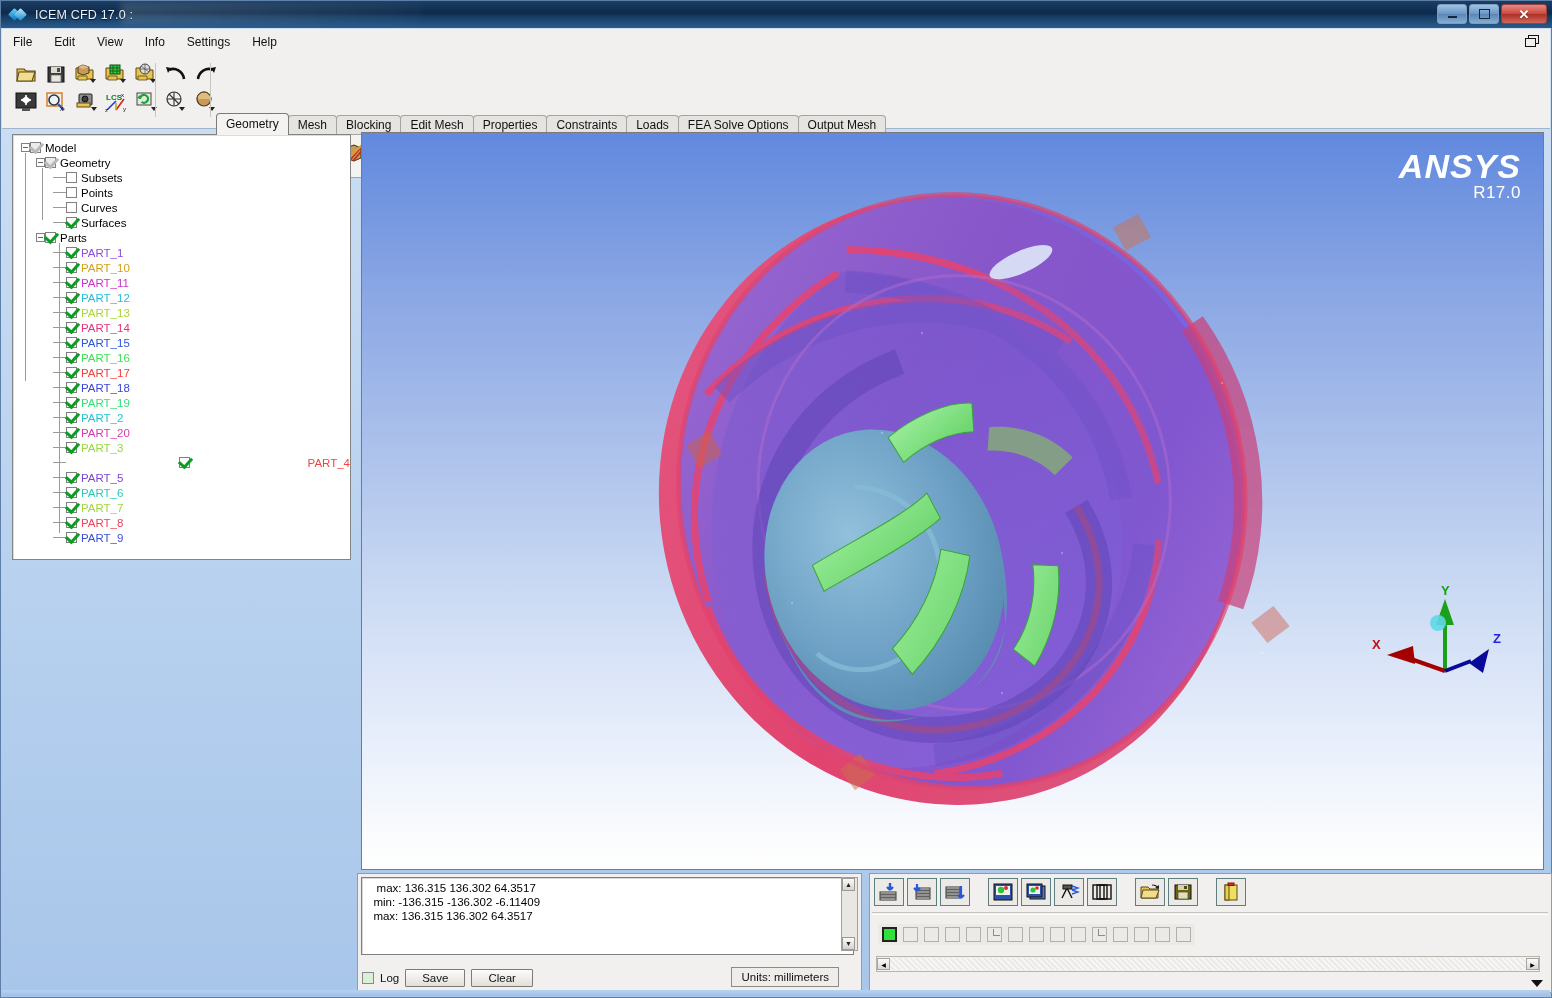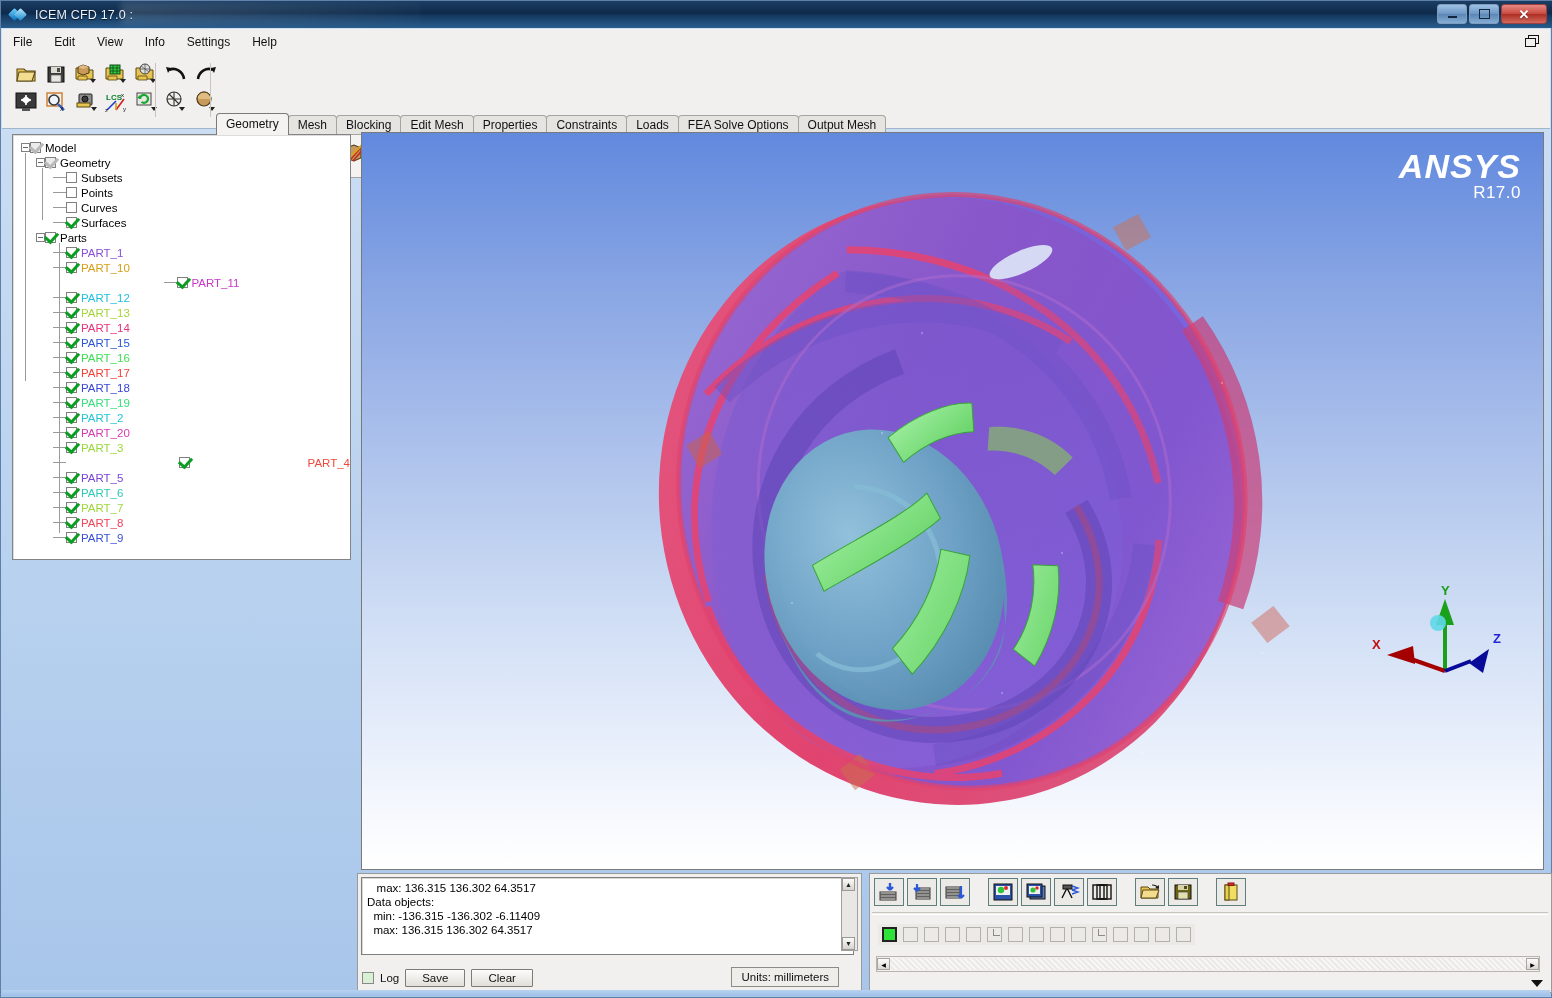--- a/index.html
+++ b/index.html
@@ -448,21 +448,21 @@
         <div class="tnode" style="padding-left: 34px;">
           <span class="hline"></span>
           <span class="cbx on"></span>
           <span class="lbl" style="color:#8a4fd6">PART_1</span>
         </div>
         <div class="tnode" style="padding-left: 34px;">
           <span class="hline"></span>
           <span class="cbx on"></span>
           <span class="lbl" style="color:#d4a017">PART_10</span>
         </div>
-        <div class="tnode" style="padding-left: 34px; justify-content: center;">
+        <div class="tnode" style="padding-left: 34px;">
           <span class="hline"></span>
           <span class="cbx on"></span>
           <span class="lbl" style="color:#c837c8">PART_11</span>
         </div>
         <div class="tnode" style="padding-left: 34px;">
           <span class="hline"></span>
           <span class="cbx on"></span>
           <span class="lbl" style="color:#22bfe0">PART_12</span>
         </div>
         <div class="tnode" style="padding-left: 34px;">
@@ -667,21 +667,20 @@
         <line x1="80" y1="92" x2="106" y2="82" stroke="#0a0a9a" stroke-width="4"></line>
         <path d="M124 70 l-6 24 -14 -10 z" fill="#0a0a9a"></path>
         <text x="128" y="64" font-size="13" font-weight="bold" fill="#2424d8" font-family="Liberation Sans, sans-serif">Z</text>
       </svg>
     </div>
   </div>
 
   <div class="msgwrap">
     <div class="msgbox" id="msgbox">
         <div class="msgline">   max: 136.315 136.302 64.3517</div>
-        <div class="msgline">Data objects:</div>
         <div class="msgline">  min: -136.315 -136.302 -6.11409</div>
         <div class="msgline">  max: 136.315 136.302 64.3517</div>
       </div>
     <div class="msgscroll">
       <div class="sbtn">▲</div>
       <div style="position:absolute;bottom:0;left:0;" class="sbtn">▼</div>
     </div>
     <div class="msgbar">
       <span class="ckbox"></span>
       <span style="font-size:11.5px;color:#111;">Log</span>

